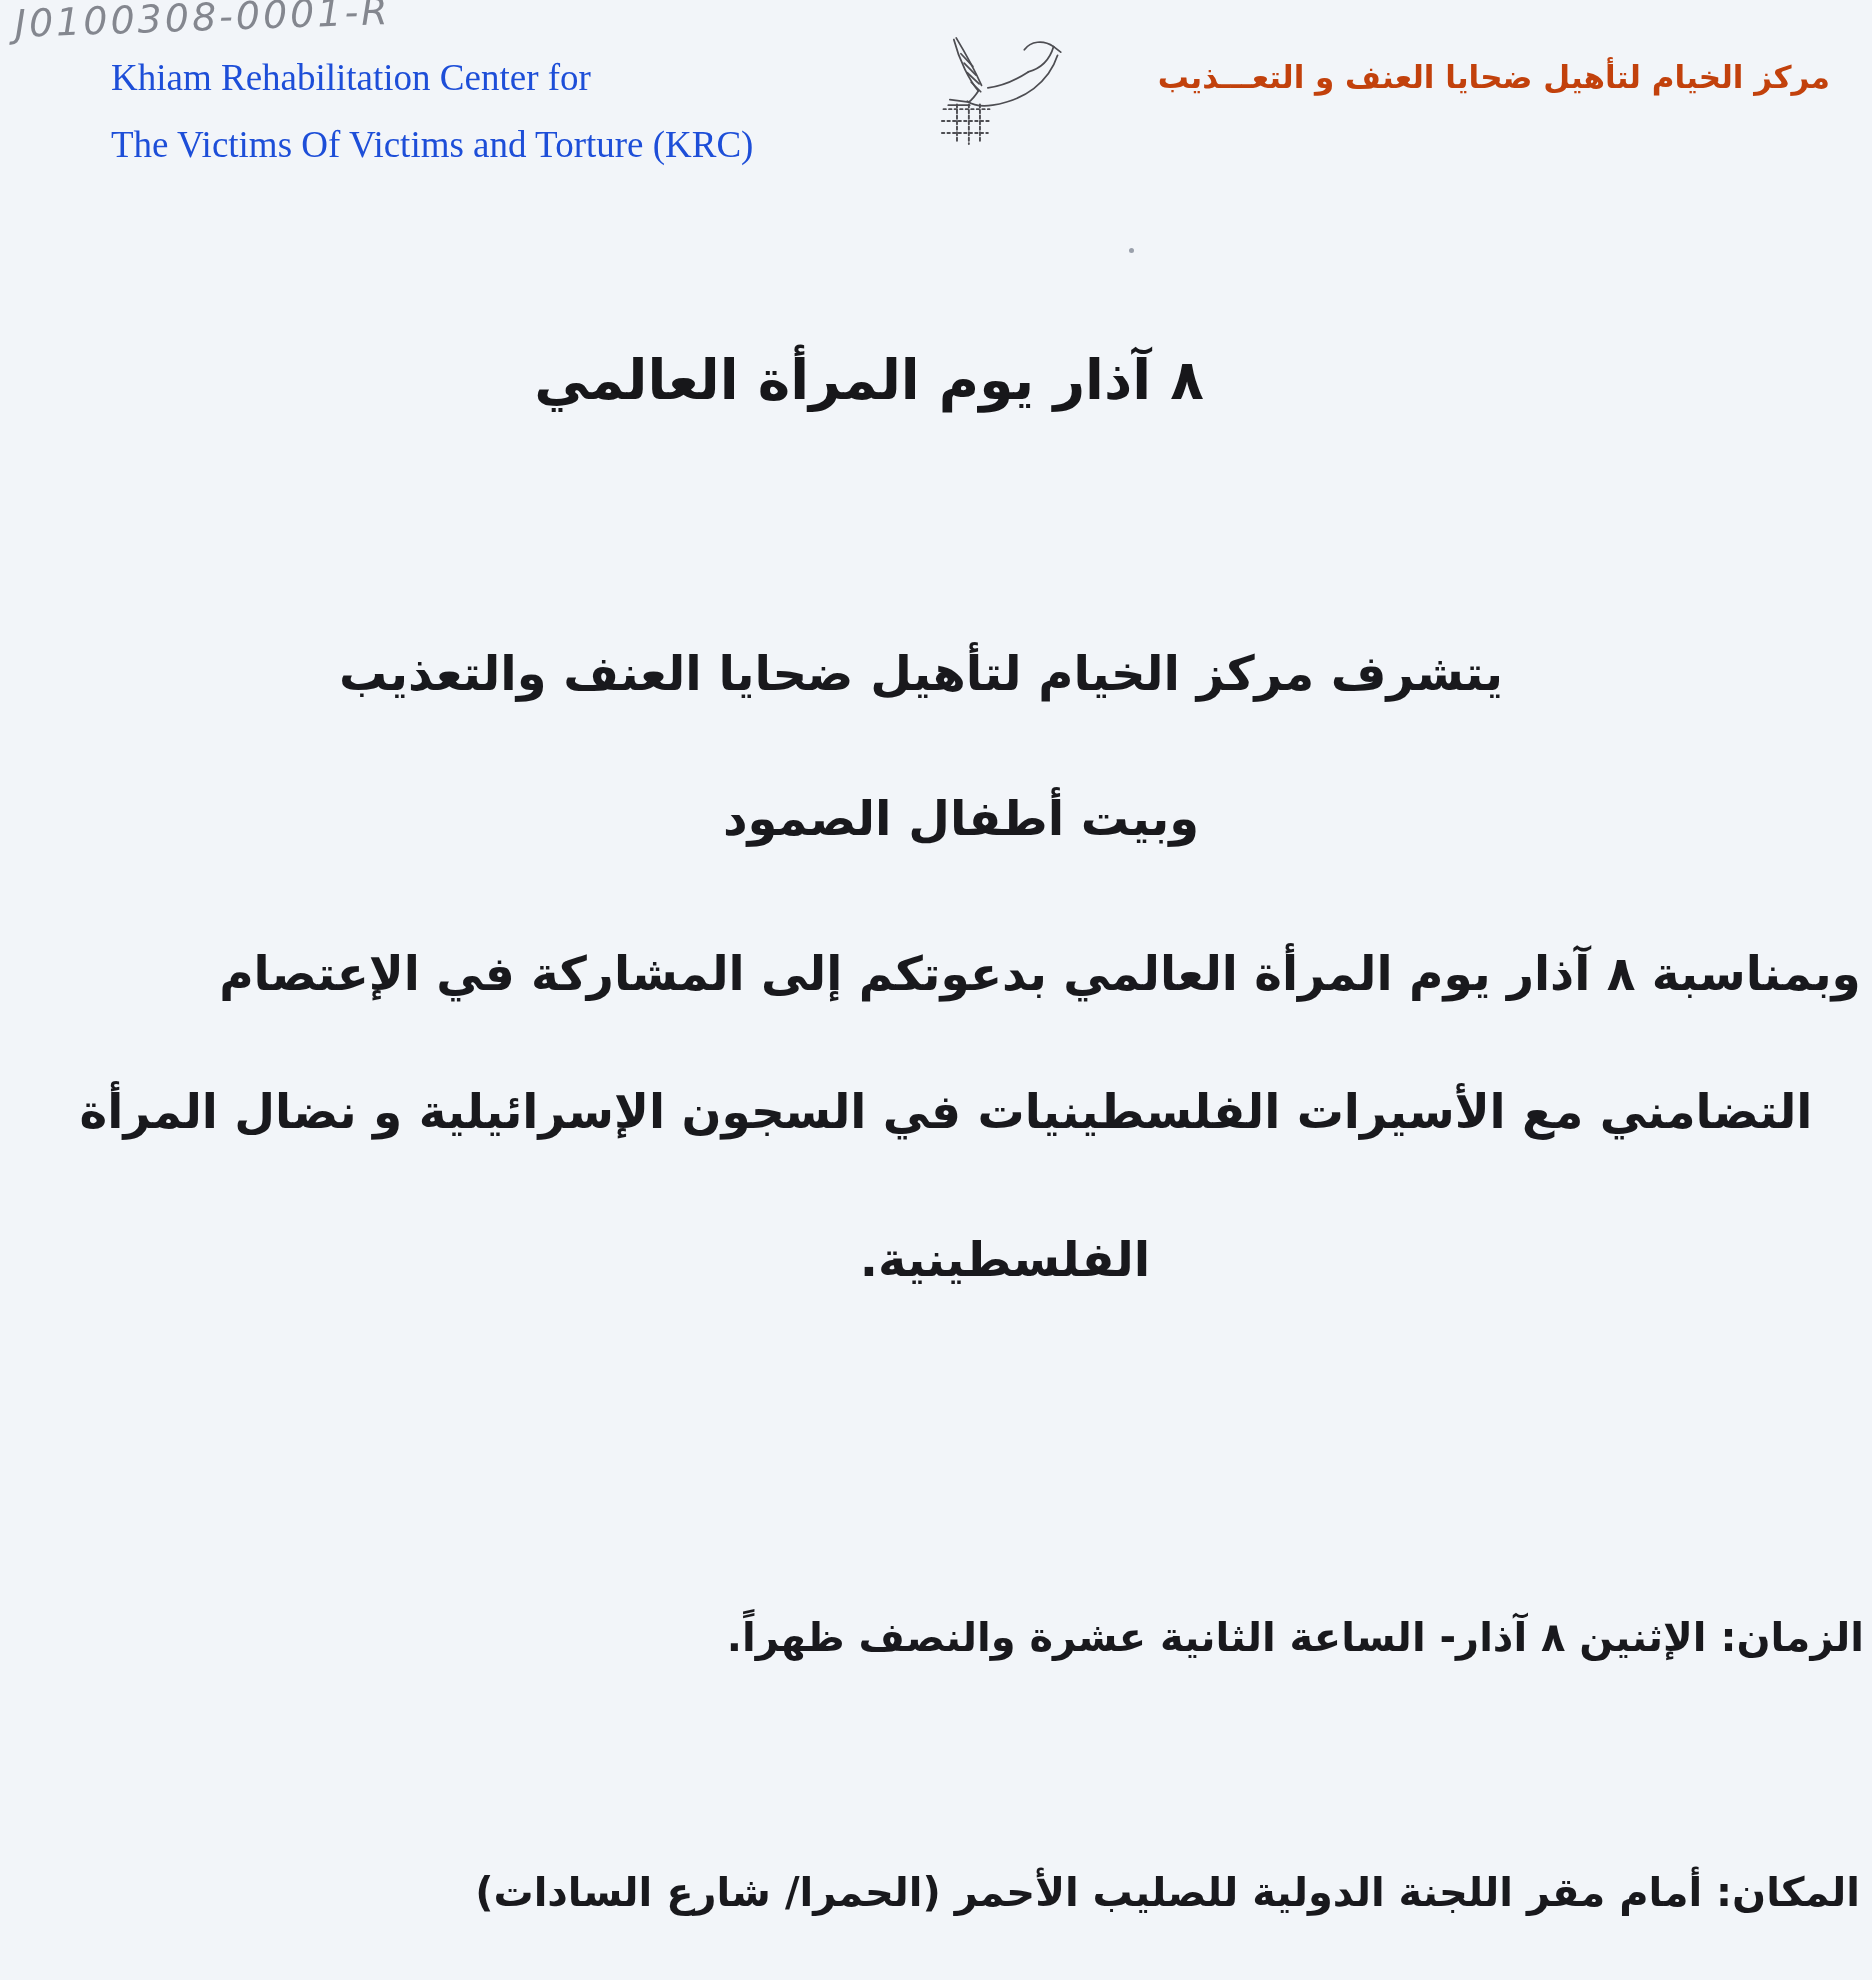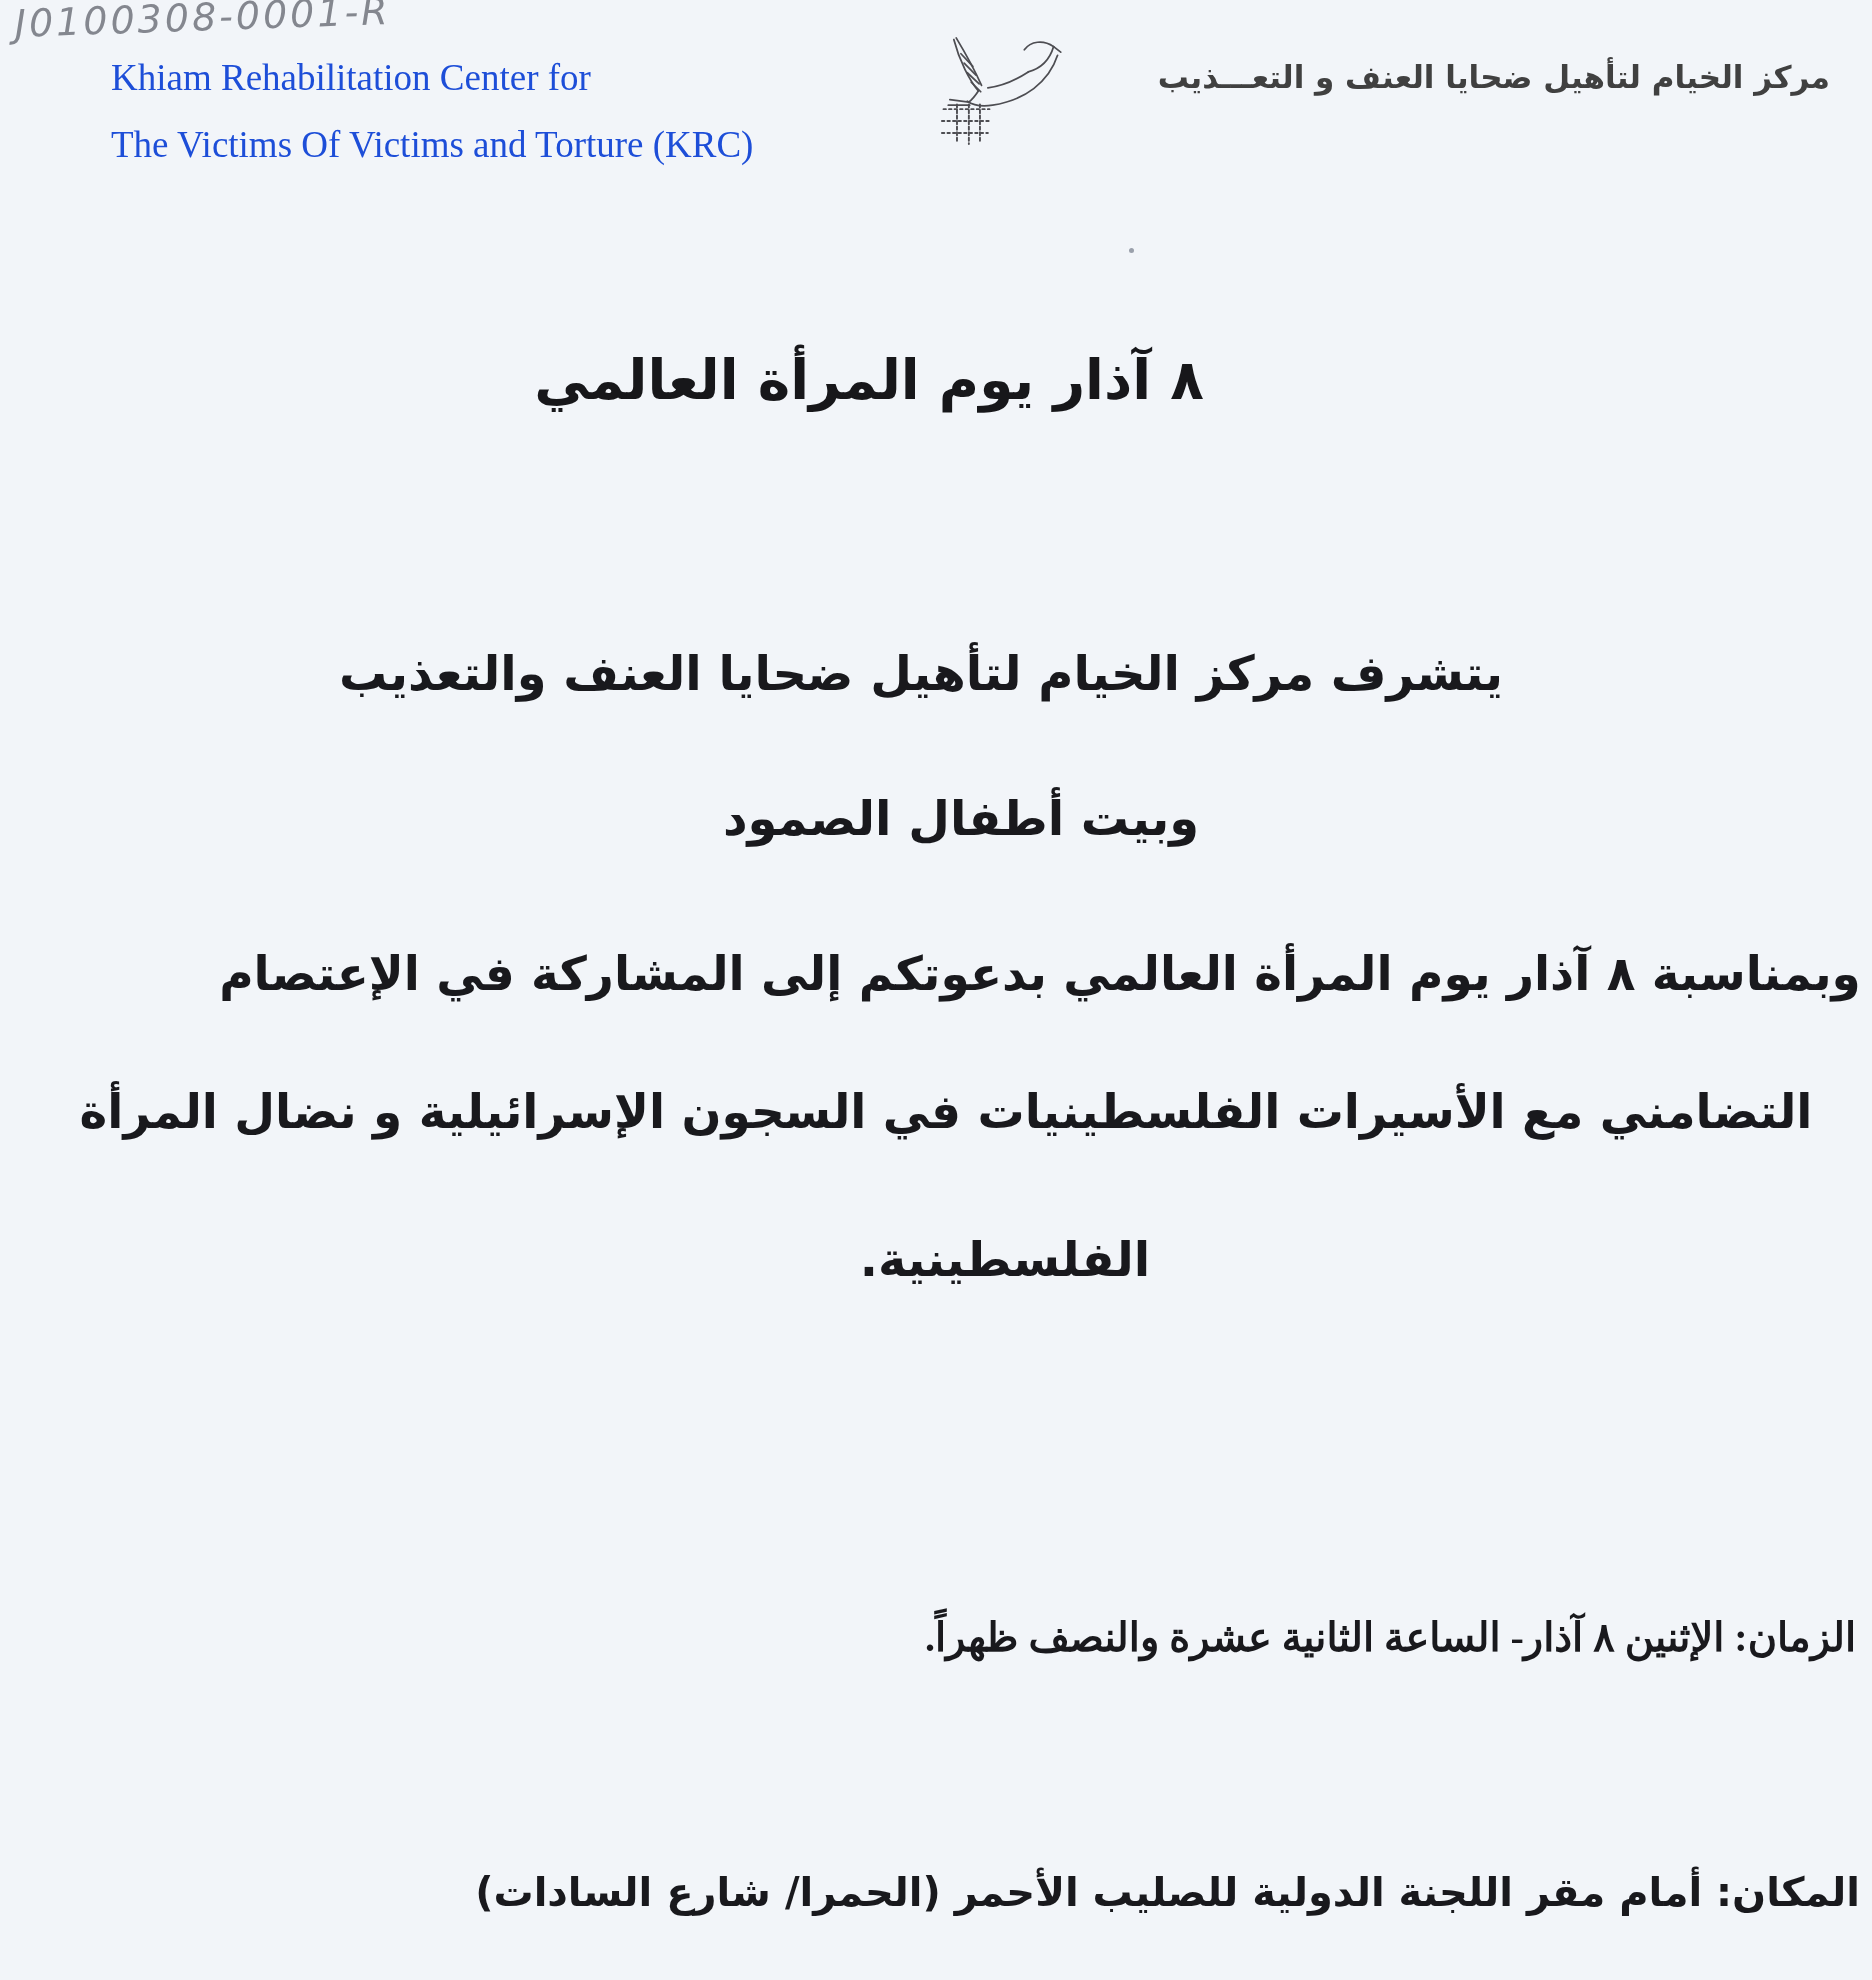--- a/index.html
+++ b/index.html
@@ -43,21 +43,21 @@
   }
   .ar-header {
     position: absolute;
     right: 42px;
     top: 46px;
     direction: rtl;
     text-align: right;
     font-size: 31px;
     font-weight: 700;
     line-height: 63px;
-    color: #404040;
+    color: #c2410c;
     white-space: nowrap;
   }
   .title {
     position: absolute;
     top: 345px;
     left: 0;
     width: 100%;
     text-align: center;
     transform: translateX(-67px);
     direction: rtl;
@@ -86,21 +86,21 @@
   #body-4 { top: 1228px; transform: translateX(69px);  }
   .detail-line {
     position: absolute;
     direction: rtl;
     text-align: right;
     font-size: 40px;
     font-weight: 700;
     color: #19191d;
     white-space: nowrap;
   }
-  #detail-time  { top: 1614px; right: 16px; font-family: Liberation Serif, serif; }
+  #detail-time  { top: 1614px; right: 8px; }
   #detail-place { top: 1869px; right: 12px; }
   .speck {
     position: absolute;
     top: 248px;
     left: 1129px;
     width: 5px;
     height: 5px;
     border-radius: 50%;
     background: #9aa0ab;
   }

